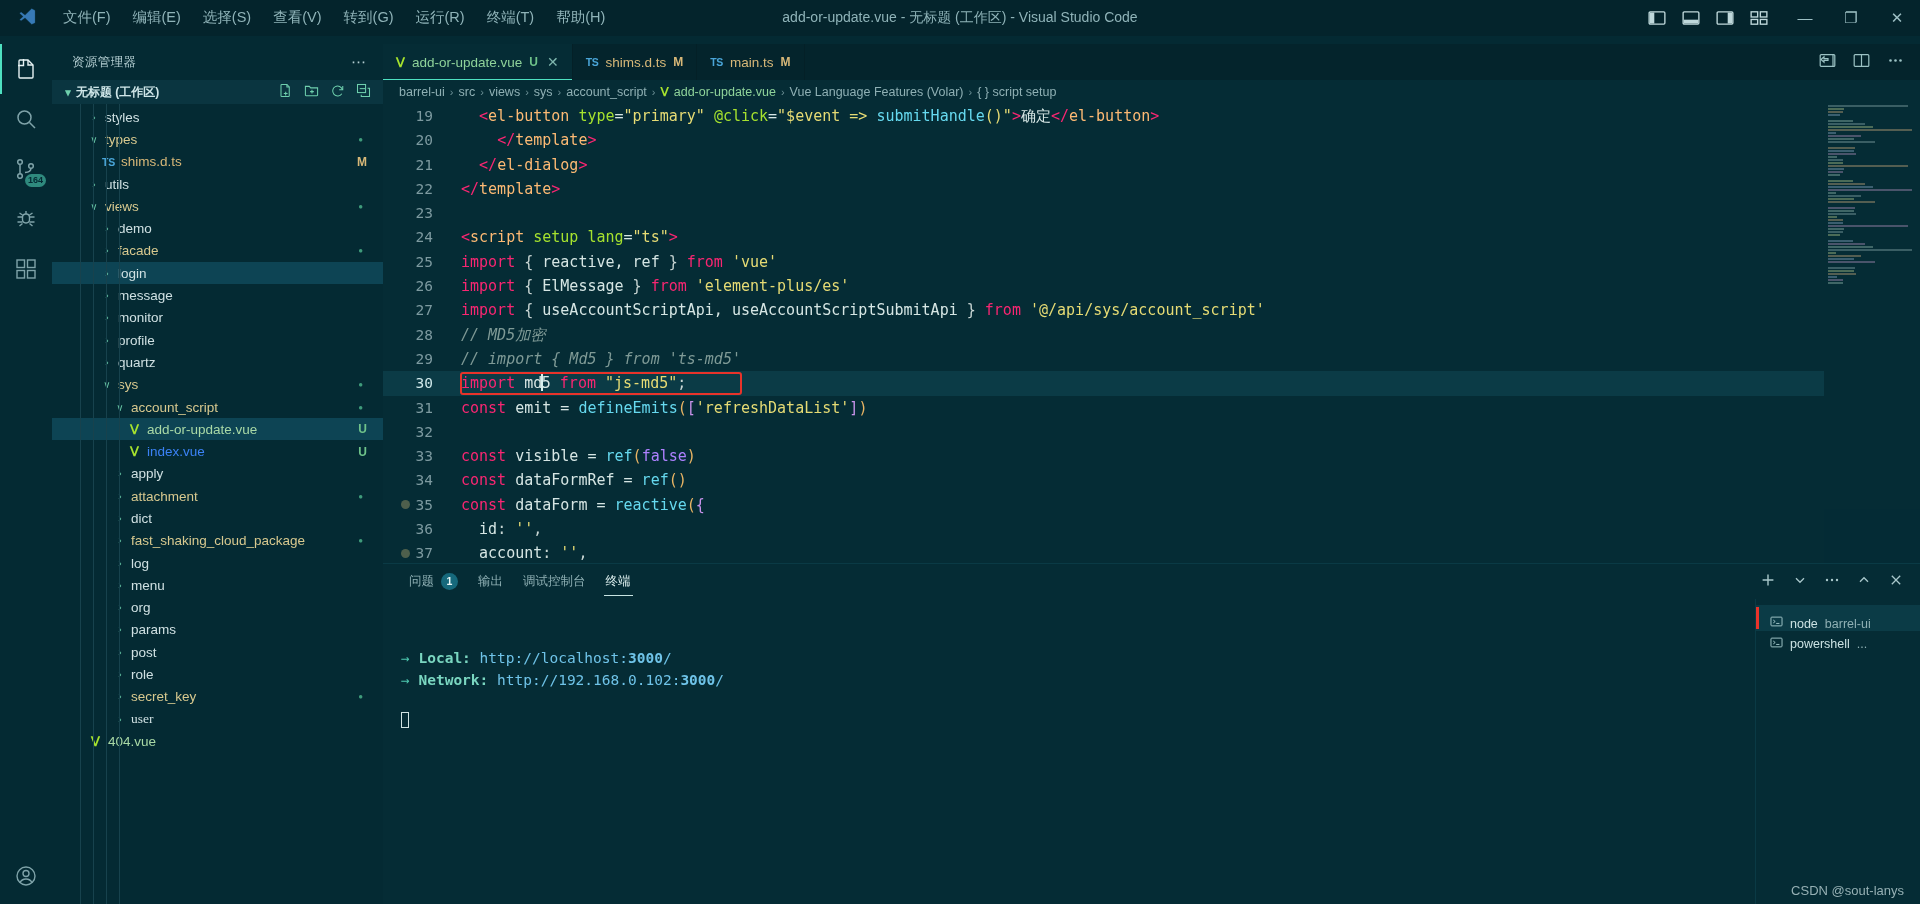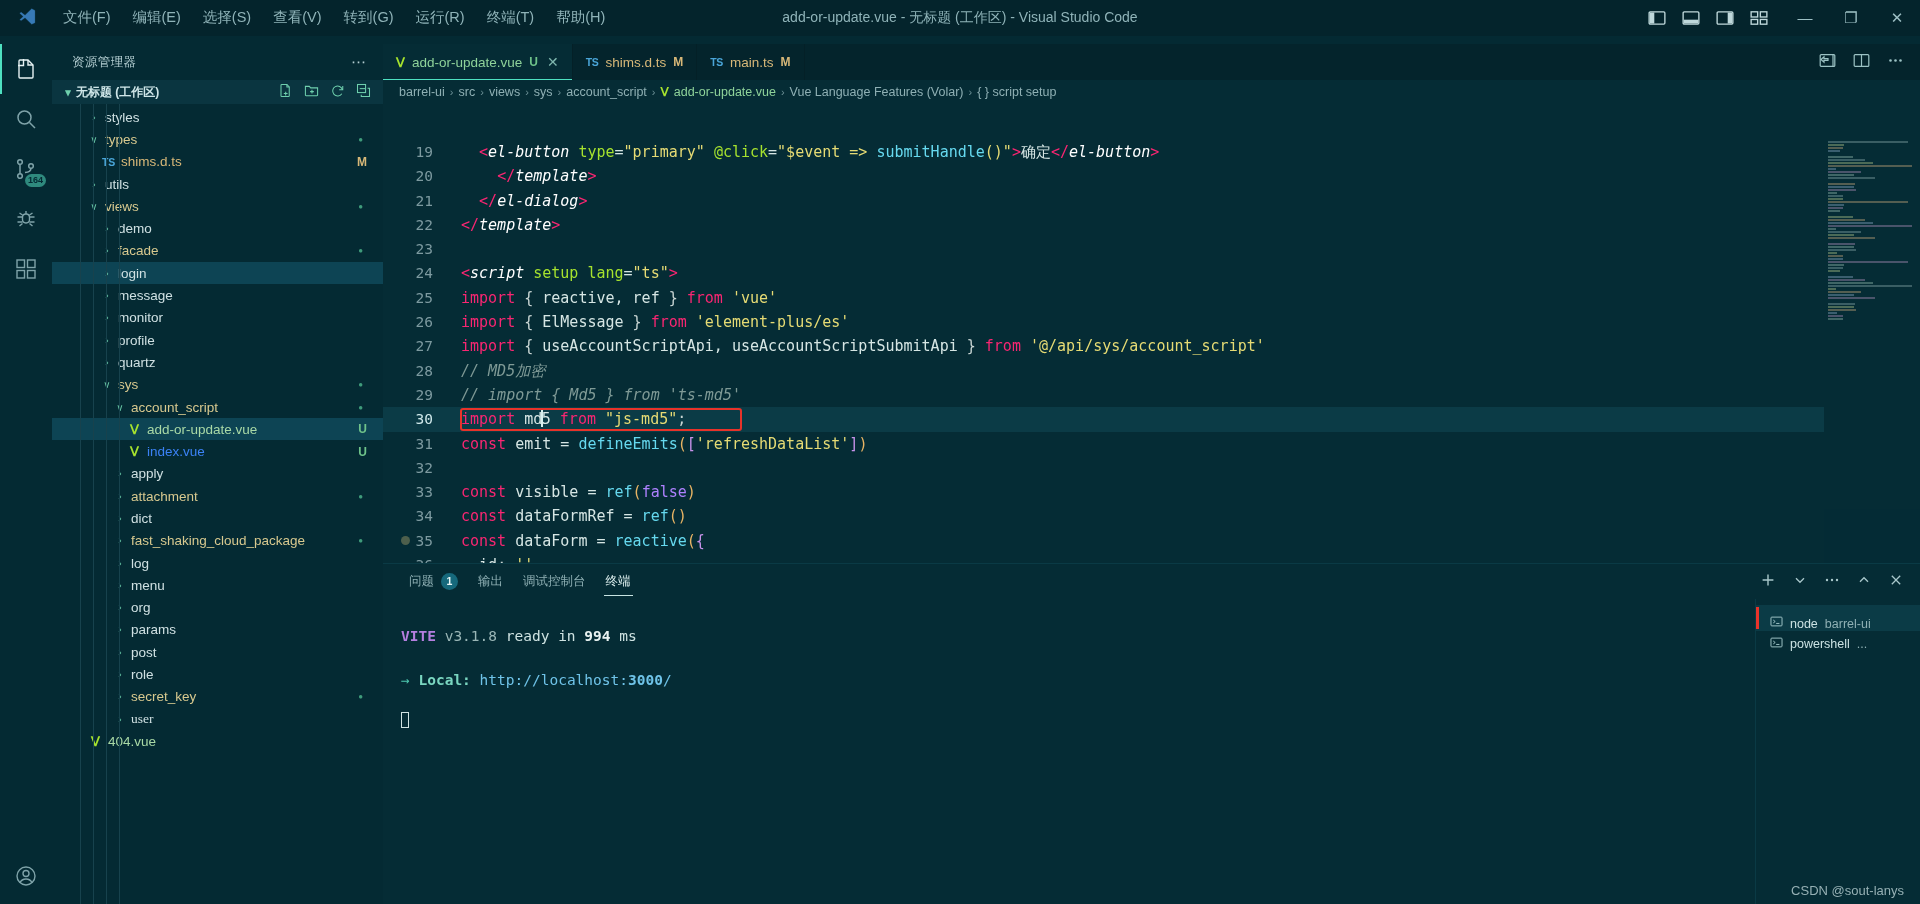--- a/index.html
+++ b/index.html
@@ -108,38 +108,38 @@
   .tabs-right svg { width:17px; height:17px; }
 
   .breadcrumb {
     height:24px; display:flex; align-items:center; gap:5px; padding:0 0 0 16px;
     font-size:12.5px; color:#8fb0b4; flex:0 0 24px; background:#052c35; white-space:nowrap;
   }
   .breadcrumb .sep { color:#6d9197; font-size:11px; }
   .bc-vue { color:#a6e22e; font-weight:bold; font-size:12px; }
 
   
-  .editor { flex:1; position:relative; min-height:0; display:flex; background:#052c35; overflow:hidden;margin-top:36px; }
+  .editor { flex:1; position:relative; min-height:0; display:flex; background:#052c35; overflow:hidden; }
   .code-area { flex:1; position:relative; overflow:hidden; }
   .codelines { font-family:"DejaVu Sans Mono", monospace; font-size:15px; line-height:24.3px; position:relative; }
   .cl { display:flex; height:24.3px; align-items:center; white-space:pre; position:relative; }
   .cl.hl { background:#0b3b46; }
   .gut {
     width:72px; flex:0 0 72px; text-align:right; padding-right:22px; color:#7d9aa0;
     font-size:14.5px; user-select:none;
   }
   .cl.hl .gut { color:#cfe8ea; }
   .bp { position:absolute; left:18px; width:9px; height:9px; border-radius:50%; background:#8a8a5e; opacity:.55; }
   .ctext { padding-left:6px; }
   .minimap { width:96px; flex:0 0 96px; background:#052c35; position:relative; opacity:.85; }
   .mm-line { height:2px; margin:1px 0 1px 4px; }
 
   
   .t-tag    { color:#f92672; }
-  .t-tagname{ color:#ffffff;font-style:italic; }
+  .t-tagname{ color:#fdba74; }
   .t-attr   { color:#a6e22e; }
   .t-str    { color:#e6db74; }
   .t-kw     { color:#f92672; }
   .t-fn     { color:#66d9ef; }
   .t-com    { color:#7f9a96; font-style:italic; }
   .t-punc   { color:#c9d6d4; }
   .t-plain  { color:#d6e6e4; }
   .t-brace  { color:#e8b464; }
   .t-brace2 { color:#c792ea; }
   .t-bool   { color:#ae81ff; }
@@ -701,23 +701,23 @@
             </span>
             <span>
               <svg viewBox="0 0 16 16" fill="none" stroke="#a9c8cb" stroke-width="1.3">
                   <path d="M3.8 3.8 12.2 12.2M12.2 3.8 3.8 12.2"></path>
                 </svg>
             </span>
           </div>
         </div>
         <div class="panel-body">
           <div class="term" id="term">
-              <div style="min-height: 22px;"><span class="c-vite">VITE </span><span class="c-ver">v3.1.8 </span><span class="c-ready"> ready in </span><span class="c-ms">994 </span><span class="c-ready">ms</span></div>
               <div style="min-height: 22px;"></div>
               <div style="min-height: 22px;"><span class="c-arrow">→  </span><span class="c-lbl">Local:   </span><span class="c-url">http://localhost:</span><span class="c-port">3000</span><span class="c-url">/</span></div>
+              <div style="min-height: 22px;"><span class="c-arrow">→  </span><span class="c-lbl">Network: </span><span class="c-url">http://192.168.0.102:</span><span class="c-port">3000</span><span class="c-url">/</span></div>
               <div style="height: 18px;"></div>
               <div><span class="c-cur"></span></div>
             </div>
           <div class="term-side" id="termside">
               <div class="tside-row active">
                 <div class="tside-bar"></div>
                 <span class="tside-ico"><svg viewBox="0 0 16 16" fill="none" stroke="#9fc4c6" stroke-width="1.2">
                     <rect x="1.2" y="2.6" width="13.6" height="10.8" rx="1"></rect>
                     <path d="M4 6.2 6.4 8 4 9.8M7.6 10.4h4"></path>
                   </svg></span>

